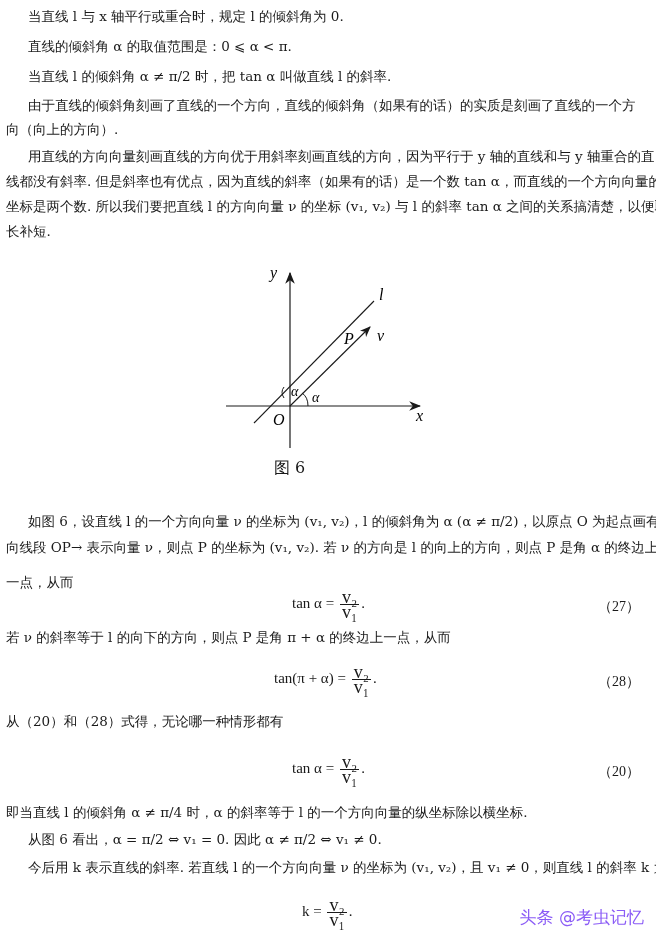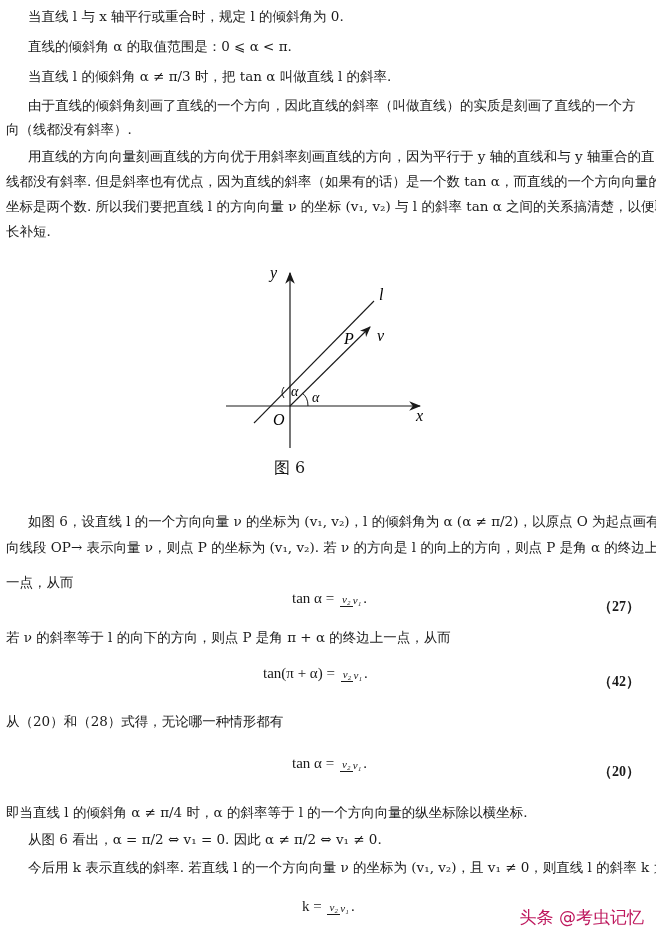--- a/index.html
+++ b/index.html
@@ -4,35 +4,35 @@
 <style>
   html, body { margin:0; padding:0; }
   body {
     width:656px; height:936px; background:#ffffff; color:#1a1a1a;
     font-family: "DejaVu Serif", "Liberation Serif", serif;
     font-size:13.5px; position:relative; overflow:hidden;
   }
   .line { position:absolute; white-space:nowrap; line-height:18px; }
   .ind { left:28px; }
   .noind { left:6px; }
-  .frac { display:inline-flex; flex-direction:row; align-items:center; vertical-align:middle; font-family:"Liberation Serif", serif; font-size:11px; line-height:14px; margin:0 2px;font-style:italic; }
+  .frac { display:inline-flex; flex-direction:column; align-items:center; vertical-align:middle; font-family:"Liberation Serif", serif; font-size:18px; line-height:14px; margin:0 2px; }
   .frac .num { border-bottom:1px solid #1a1a1a; padding:0 2px; }
   .eq { position:absolute; font-family:"Liberation Serif", serif; font-size:15px; white-space:nowrap; }
-  .eqno { position:absolute; right:16px; font-family:"Liberation Serif", serif; font-size:14px;font-weight:bold; }
+  .eqno { position:absolute; right:16px; font-family:"Liberation Serif", serif; font-size:14px; }
   .caption { position:absolute; left:274px; top:458px; font-size:16px; }
-  .watermark { position:absolute; right:12px; top:906px; font-family:"DejaVu Sans", sans-serif; font-size:17px; color:#be185d; }
+  .watermark { position:absolute; right:12px; top:906px; font-family:"DejaVu Sans", sans-serif; font-size:17px; color:#8b5cf6; }
 </style>
 </head>
 <body>
 
 <div class="line ind" style="top:7px">当直线 l 与 x 轴平行或重合时，规定 l 的倾斜角为 0.</div>
 <div class="line ind" style="top:37px">直线的倾斜角 α 的取值范围是：0 ⩽ α &lt; π.</div>
-<div class="line ind" style="top:67px">当直线 l 的倾斜角 α ≠ π/3 时，把 tan α 叫做直线 l 的斜率.</div>
-<div class="line ind" style="top:96px">由于直线的倾斜角刻画了直线的一个方向，因此直线的斜率（叫做直线）的实质是刻画了直线的一个方</div>
-<div class="line noind" style="top:120px">向（线都没有斜率）.</div>
+<div class="line ind" style="top:67px">当直线 l 的倾斜角 α ≠ π/2 时，把 tan α 叫做直线 l 的斜率.</div>
+<div class="line ind" style="top:96px">由于直线的倾斜角刻画了直线的一个方向，直线的倾斜角（如果有的话）的实质是刻画了直线的一个方</div>
+<div class="line noind" style="top:120px">向（向上的方向）.</div>
 <div class="line ind" style="top:147px">用直线的方向向量刻画直线的方向优于用斜率刻画直线的方向，因为平行于 y 轴的直线和与 y 轴重合的直</div>
 <div class="line noind" style="top:172px">线都没有斜率. 但是斜率也有优点，因为直线的斜率（如果有的话）是一个数 tan α，而直线的一个方向向量的</div>
 <div class="line noind" style="top:197px">坐标是两个数. 所以我们要把直线 l 的方向向量 ν 的坐标 (v₁, v₂) 与 l 的斜率 tan α 之间的关系搞清楚，以便取</div>
 <div class="line noind" style="top:222px">长补短.</div>
 
 <svg style="position:absolute;left:220px;top:255px" width="220" height="200" viewBox="0 0 220 200">
   <defs>
     <marker id="ah" markerWidth="10" markerHeight="8" refX="9" refY="4" orient="auto">
       <path d="M0,0 L10,4 L0,8 L3,4 Z" fill="#1a1a1a"></path>
     </marker>
@@ -62,28 +62,28 @@
   <span>tan α =</span>
   <span class="frac">
       <span class="num">v₂</span>
       <span>v₁</span>
     </span>.
 </div>
 <div class="eqno" style="top:598px">（27）</div>
 
 <div class="line noind" style="top:628px">若 ν 的斜率等于 l 的向下的方向，则点 P 是角 π + α 的终边上一点，从而</div>
 
-<div class="eq" style="left:263px;top:665px">
+<div class="eq" style="left:274px;top:665px">
   <span>tan(π + α) =</span>
   <span class="frac">
       <span class="num">v₂</span>
       <span>v₁</span>
     </span>.
 </div>
-<div class="eqno" style="top:673px">（42）</div>
+<div class="eqno" style="top:673px">（28）</div>
 
 <div class="line noind" style="top:712px">从（20）和（28）式得，无论哪一种情形都有</div>
 
 <div class="eq" style="left:292px;top:755px">
   <span>tan α =</span>
   <span class="frac">
       <span class="num">v₂</span>
       <span>v₁</span>
     </span>.
 </div>

